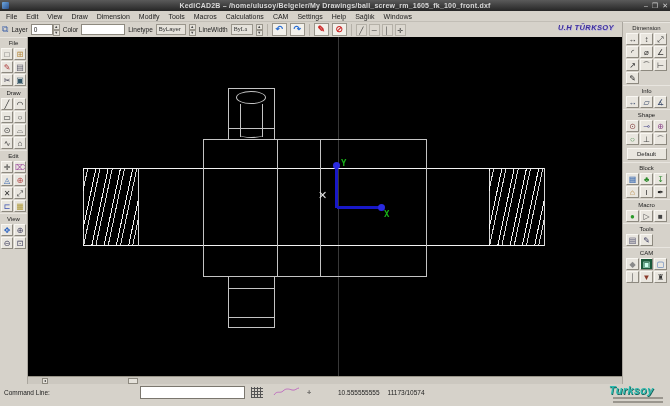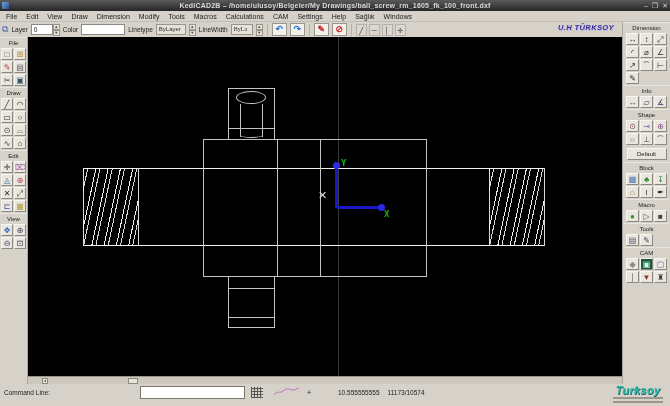--- a/index.html
+++ b/index.html
@@ -46,21 +46,21 @@
     background:#d6d2ca; border-left:1px solid #aaa69e; overflow:hidden; }
   .sec-title { font-size:6px; text-align:center; color:#222; padding:2px 0 1px; border-top:1px solid #e8e5df; }
   .icon-grid { display:grid; justify-content:center; gap:1px; padding:1px 0; }
   .leftpanel .icon-grid { grid-template-columns:repeat(2,12px); }
   .rightpanel .icon-grid { grid-template-columns:repeat(3,13px); }
   .icon-btn { width:12px; height:12px; font-size:8px; line-height:11px; text-align:center;
     background:#e9e6df; border:1px solid; border-color:#f8f6f1 #8d897f #8d897f #f8f6f1; color:#333; overflow:hidden; }
   .rightpanel .icon-btn { width:13px; }
   .wide-btn { margin:2px auto; width:40px; height:12px; background:#e9e6df; border:1px solid;
     border-color:#f8f6f1 #8d897f #8d897f #f8f6f1; font-size:6px; text-align:center; line-height:11px; color:#222; }
-  .brand-bottom { position:absolute; right:3px; bottom:3px; width:58px; text-align:center; }
+  .brand-bottom { position:absolute; right:3px; bottom:3px; width:58px; }
   .brand-bottom .t { font-size:11px; font-weight:bold; font-style:italic; color:#2cb8ac; text-shadow:.6px .6px 0 #14635c; letter-spacing:.3px; }
   .brand-bottom .bar { height:2px; background:#9a968e; margin:1px 4px 0 4px; }
 
   
   .canvas { position:absolute; left:28px; top:37px; width:594px; height:339px; background:#000; overflow:hidden; }
   .ln { position:absolute; background:#d9d9d9; }
   .rect { position:absolute; border:1px solid #c4c4c4; }
   .crosshair-v { position:absolute; left:310px; top:0; width:1px; height:339px; background:rgba(140,140,140,.4); }
   .thread { position:absolute; top:131px; height:78px;
     border-top:1px solid #f2f2f2; border-bottom:1px solid #f2f2f2;

